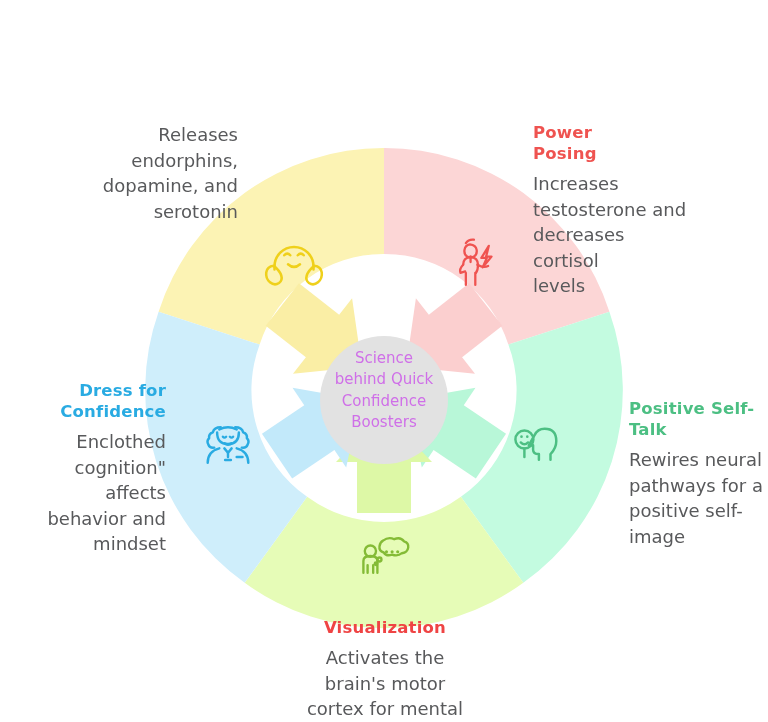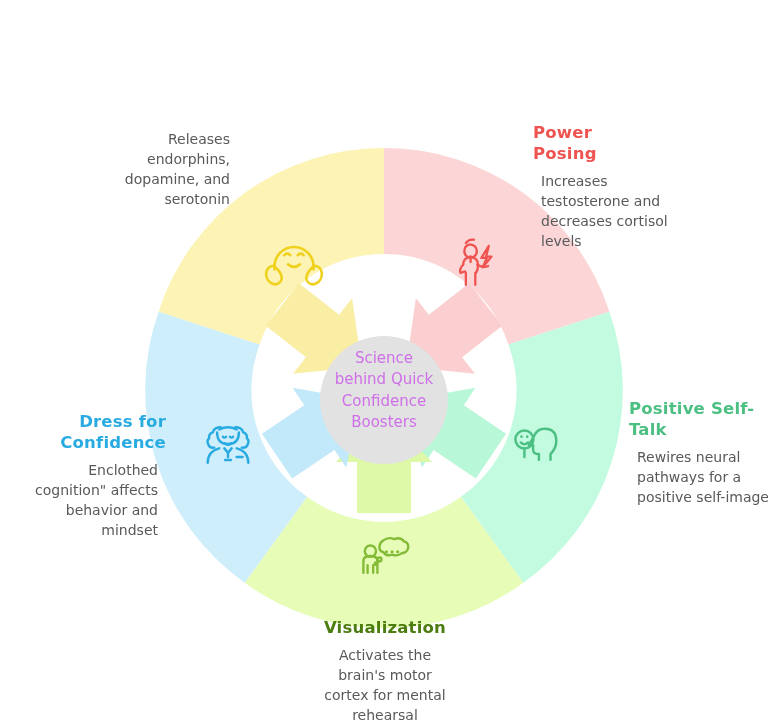--- a/index.html
+++ b/index.html
@@ -31,32 +31,32 @@
     font-weight: bold;
     font-size: 16.5px;
     line-height: 1.28;
     letter-spacing: 0.2px;
     margin: 0 0 7px 0;
     white-space: pre-line;
   }
   .label-desc {
     font-family: "DejaVu Sans", sans-serif;
     font-weight: normal;
-    font-size: 14px;
+    font-size: 18px;
     line-height: 1.42;
     color: #58595b;
-    margin: 8px;
+    margin: 0;
     white-space: pre-line;
   }
 
   
   .lb-smile       { left: 96px;  top: 122px; width: 142px; text-align: right; }
   .lb-power       { left: 533px; top: 122px; width: 160px; text-align: left;  }
   .lb-positive    { left: 629px; top: 398px; width: 150px; text-align: left;  }
-  .lb-dress       { left: 22px;  top: 411px; width: 144px; text-align: right; }
+  .lb-dress       { left: 22px;  top: 380px; width: 144px; text-align: right; }
   .lb-visual      { left: 300px; top: 617px; width: 170px; text-align: center; }
 
   .center-text {
     position: absolute;
     left: 310px;
     top: 348px;
     width: 148px;
     text-align: center;
     font-family: "DejaVu Sans", sans-serif;
     font-weight: normal;
@@ -188,21 +188,21 @@
 
 <div class="label-block lb-positive">
   <p class="label-title" style="color: rgb(76, 191, 131);">Positive Self-
 Talk</p>
   <p class="label-desc">Rewires neural
 pathways for a
 positive self-image</p>
 </div>
 
 <div class="label-block lb-visual">
-  <p class="label-title" style="color: #4d7c0f;">Visualization</p>
+  <p class="label-title" style="color: #ef4444;">Visualization</p>
   <p class="label-desc">Activates the
 brain's motor
 cortex for mental
 rehearsal</p>
 </div>
 
 <div class="label-block lb-dress">
   <p class="label-title" style="color: rgb(41, 171, 226);">Dress for
 Confidence</p>
   <p class="label-desc">Enclothed

